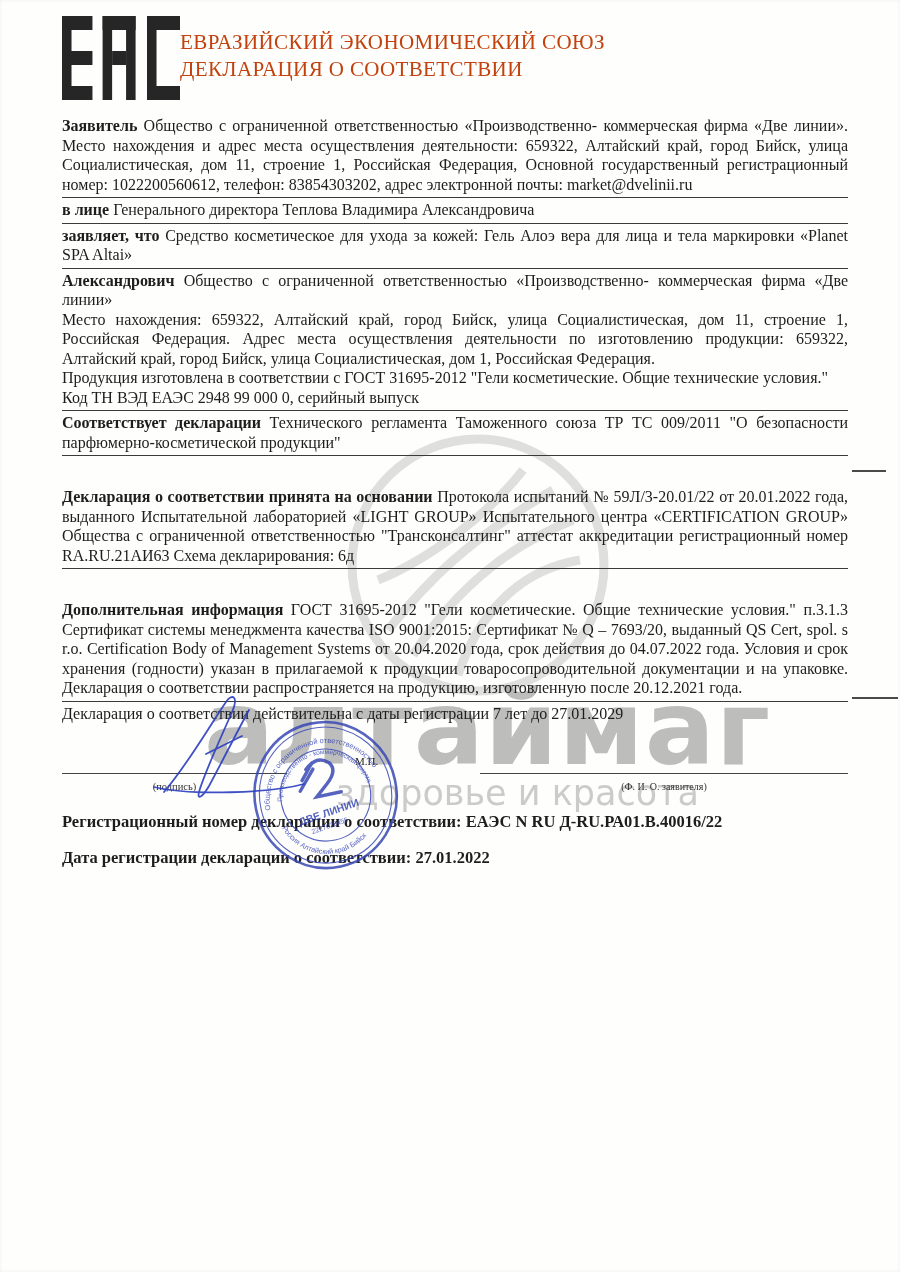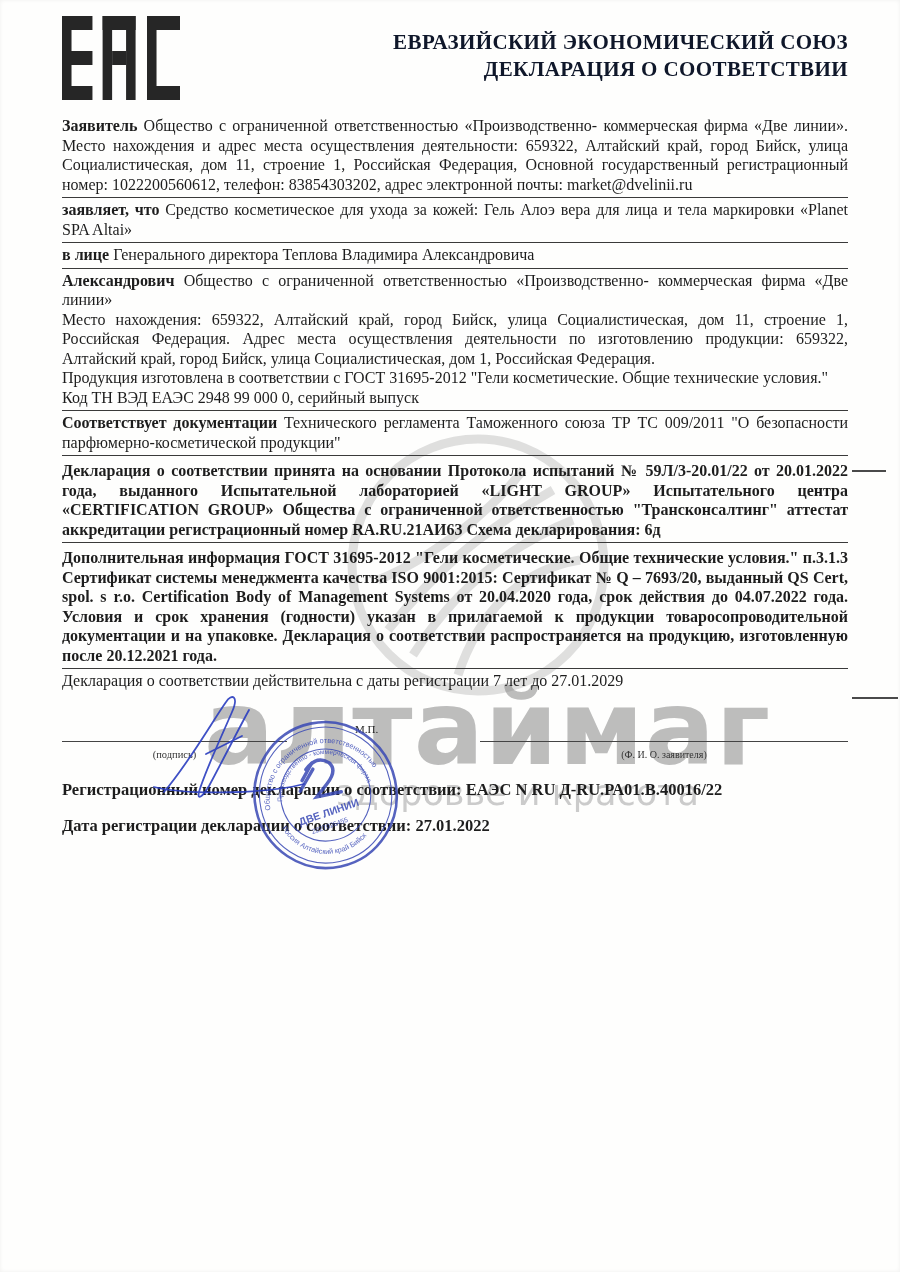--- a/index.html
+++ b/index.html
@@ -4,26 +4,26 @@
 <style>
   html,body { margin:0; padding:0; background:#ffffff; }
   .page {
     position:relative; width:900px; height:1272px; background:#fefefd;
     font-family:"Liberation Serif", serif; color:#1d1d1d; overflow:hidden;
     box-shadow: inset 0 0 4px rgba(0,0,0,0.06);
   }
   .content { position:absolute; left:62px; top:16px; width:786px; z-index:3; }
   .hdr { display:flex; align-items:flex-start; }
   .eac-logo { width:118px; height:84px; flex:0 0 auto; }
-  .title { flex:1; text-align:right; font-weight:bold; font-size:21px; line-height:1.28;
-           letter-spacing:.4px; padding-top:13px; color:#0f172a; }
+  .title { flex:1; text-align:left; font-weight:normal; font-size:21px; line-height:1.28;
+           letter-spacing:.4px; padding-top:13px; color:#c2410c; }
   .docbody { margin-top:14px; font-size:16px; line-height:19.5px; text-align:justify; }
   .sec { padding:2px 0 3px; }
   .rule { border-bottom:1.4px solid #3a3a3a; }
-  .gap { margin-top:3px;font-weight:bold; }
+  .gap { margin-top:29px; }
   .sec p { margin:0; }
   .boldline { font-weight:normal; }
   
   .sig-block { position:relative; height:80px; }
   .mp { position:absolute; left:293px; top:26px; font-size:11px; }
   .signer { position:absolute; left:418px; top:22px; width:368px; text-align:center; font-size:16.5px; }
   .line-left { position:absolute; left:0; top:47px; width:225px; border-bottom:1.3px solid #444; }
   .cap-left { position:absolute; left:20px; top:51px; width:185px; text-align:center; font-size:10.5px; color:#333; }
   .line-right { position:absolute; left:418px; top:47px; width:368px; border-bottom:1.3px solid #444; }
   .cap-right { position:absolute; left:418px; top:51px; width:368px; text-align:center; font-size:10px; color:#333; }
@@ -84,36 +84,36 @@
         <div>ДЕКЛАРАЦИЯ О СООТВЕТСТВИИ</div>
       </div>
     </div>
 
     <div class="docbody">
       <div class="sec rule">
         <p><b>Заявитель</b><span> Общество с ограниченной ответственностью «Производственно- коммерческая фирма «Две линии». Место нахождения и адрес места осуществления деятельности: 659322, Алтайский край, город Бийск, улица Социалистическая, дом 11, строение 1, Российская Федерация, Основной государственный регистрационный номер: 1022200560612, телефон: 83854303202, адрес электронной почты: market@dvelinii.ru</span></p>
       </div>
 
       <div class="sec rule">
-        <p><b>заявляет, что</b><span> Средство косметическое для ухода за кожей: Гель Алоэ вера для лица и тела маркировки «Planet SPA Altai»</span></p>
+        <p><b>в лице</b><span> Генерального директора Теплова Владимира Александровича</span></p>
       </div>
 
       <div class="sec rule">
-        <p><b>в лице</b><span> Генерального директора Теплова Владимира Александровича</span></p>
+        <p><b>заявляет, что</b><span> Средство косметическое для ухода за кожей: Гель Алоэ вера для лица и тела маркировки «Planet SPA Altai»</span></p>
       </div>
 
       <div class="sec rule">
         <p><b>Александрович</b><span> Общество с ограниченной ответственностью «Производственно- коммерческая фирма «Две линии»</span></p>
         <p>Место нахождения: 659322, Алтайский край, город Бийск, улица Социалистическая, дом 11, строение 1, Российская Федерация. Адрес места осуществления деятельности по изготовлению продукции: 659322, Алтайский край, город Бийск, улица Социалистическая, дом 1, Российская Федерация.</p>
         <p>Продукция изготовлена в соответствии с ГОСТ 31695-2012 "Гели косметические. Общие технические условия."</p>
         <p>Код ТН ВЭД ЕАЭС 2948 99 000 0, серийный выпуск</p>
       </div>
 
       <div class="sec rule">
-        <p><b>Соответствует документации</b><span> Технического регламента Таможенного союза ТР ТС 009/2011 "О безопасности парфюмерно-косметической продукции"</span></p>
+        <p><b>Соответствует декларации</b><span> Технического регламента Таможенного союза ТР ТС 009/2011 "О безопасности парфюмерно-косметической продукции"</span></p>
       </div>
 
       <div class="sec rule gap">
         <p><b>Декларация о соответствии принята на основании</b><span> Протокола испытаний № 59Л/3-20.01/22 от 20.01.2022 года, выданного Испытательной лабораторией «LIGHT GROUP» Испытательного центра «CERTIFICATION GROUP» Общества с ограниченной ответственностью "Трансконсалтинг" аттестат аккредитации регистрационный номер RA.RU.21АИ63 Схема декларирования: 6д</span></p>
       </div>
 
       <div class="sec rule gap">
         <p><b>Дополнительная информация</b><span> ГОСТ 31695-2012 "Гели косметические. Общие технические условия." п.3.1.3 Сертификат системы менеджмента качества ISO 9001:2015: Сертификат № Q – 7693/20, выданный QS Cert, spol. s r.o. Certification Body of Management Systems от 20.04.2020 года, срок действия до 04.07.2022 года. Условия и срок хранения (годности) указан в прилагаемой к продукции товаросопроводительной документации и на упаковке. Декларация о соответствии распространяется на продукцию, изготовленную после 20.12.2021 года.</span></p>
       </div>
 

